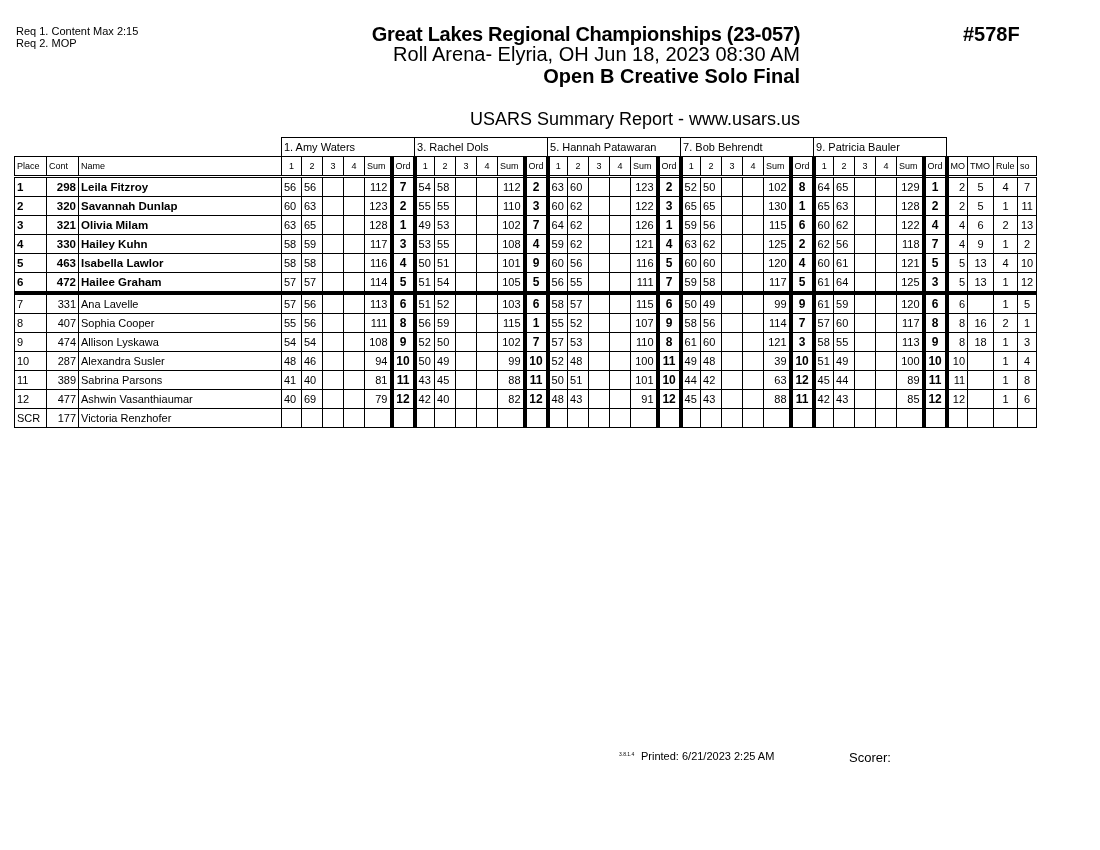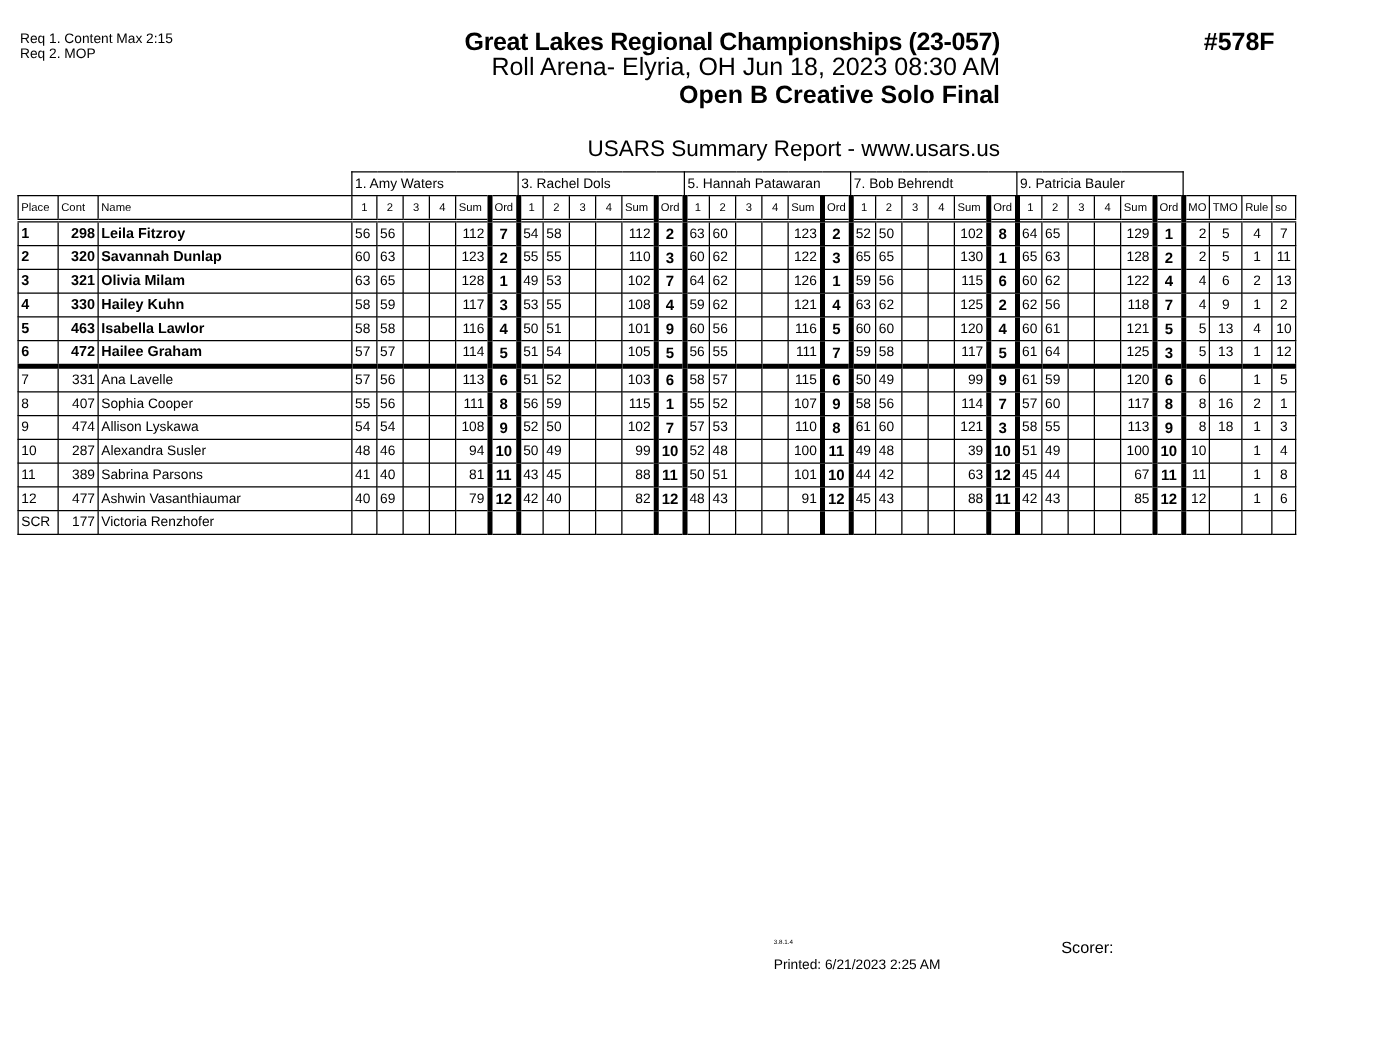--- a/index.html
+++ b/index.html
@@ -19,21 +19,21 @@
   table.grid tr.colhdr td { font-size:9px; height:18px; border-bottom:3px double #000;margin-top:10px; }
   td.num { text-align:right; }
   td.ctr { text-align:center; }
   td.ord { font-weight:bold; font-size:12px; text-align:center; border-left:4px solid #000 !important; border-right:4px solid #000 !important; padding:0 1px; }
   td.ordh { border-left:4px solid #000 !important; border-right:4px solid #000 !important; padding:0 1px;text-align:center; }
   tr.bold td.pl, tr.bold td.ct, tr.bold td.nm { font-weight:bold; font-size:11.5px; }
   tr.cut td { border-top:4px solid #000; }
   td.judge { padding-left:6px; font-size:11px; }
 
   .footer-ver { position:absolute; left:619px; top:751px; font-size:5px; }
-  .footer-print { position:absolute; left:619px; top:750px; font-size:11px;margin-top:16px; }
+  .footer-print { position:absolute; left:641px; top:750px; font-size:11px; }
   .footer-scorer { position:absolute; left:849px; top:750px; font-size:13px; }
 </style>
 </head>
 <body>
 
 <div class="req">
   <div>Req  1.  Content Max 2:15</div>
   <div>Req  2.  MOP</div>
 </div>
 
@@ -547,21 +547,21 @@
         <td>44</td>
         <td>42</td>
         <td></td>
         <td></td>
         <td class="num">63</td>
         <td class="ord">12</td>
         <td>45</td>
         <td>44</td>
         <td></td>
         <td></td>
-        <td class="num">67</td>
+        <td class="num">89</td>
         <td class="ord">11</td>
         <td class="num">11</td>
         <td class="ctr"></td>
         <td class="ctr">1</td>
         <td class="ctr">8</td>
       </tr>
       <tr>
         <td class="pl">12</td>
         <td class="ct num">477</td>
         <td class="nm">Ashwin Vasanthiaumar</td>

